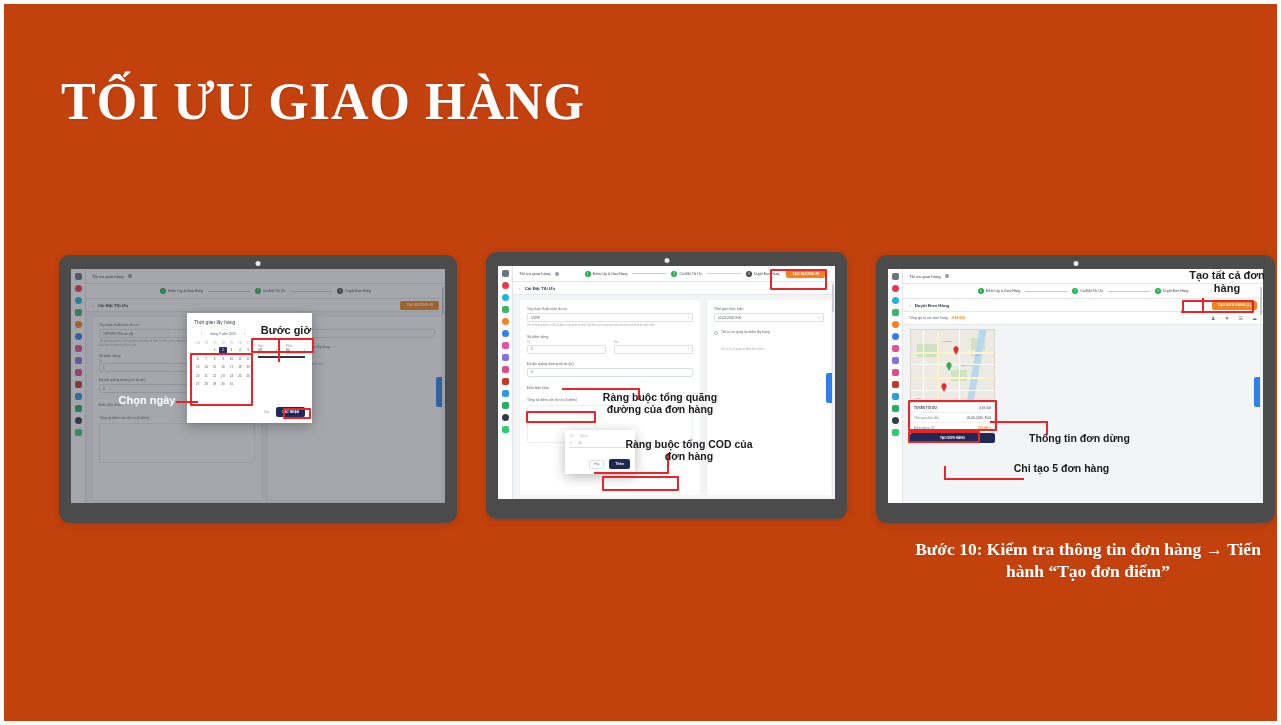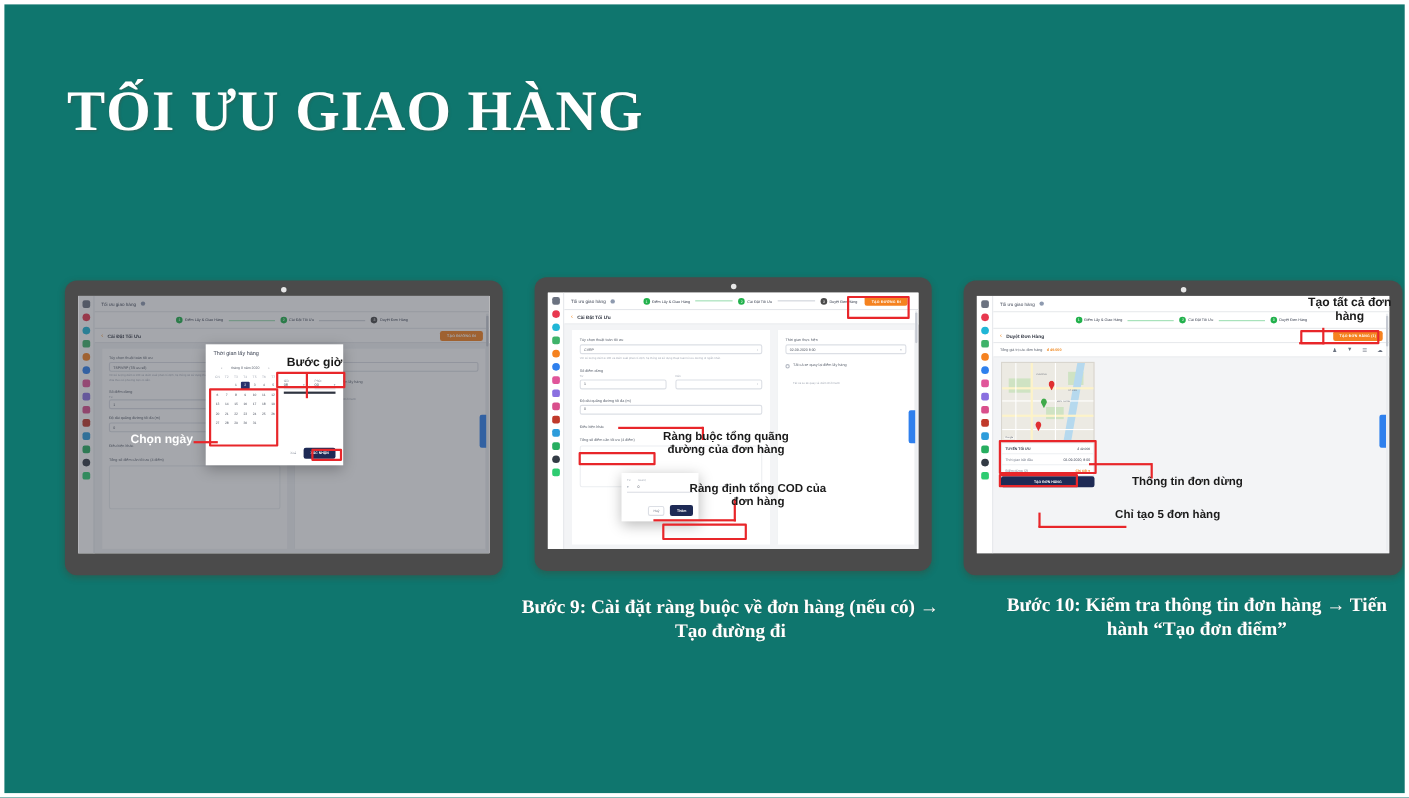--- a/index.html
+++ b/index.html
@@ -5,21 +5,21 @@
   * { box-sizing: border-box; margin: 0; padding: 0; }
   html, body { width: 1281px; height: 725px; overflow: hidden; }
   body {
     background: #ffffff;
     font-family: "Liberation Sans", sans-serif;
   }
   .slide {
     position: absolute;
     left: 4px; top: 4px;
     width: 1273px; height: 717px;
-    background: #0f766e;
+    background: #c2410c;
     overflow: hidden;
   }
   .slide-title {
     position: absolute;
     left: 57px; top: 68px;
     font-family: "Liberation Serif", serif;
     font-weight: bold;
     font-size: 52px;
     letter-spacing: 1px;
     color: #ffffff;
@@ -558,21 +558,21 @@
         <div class="anno-box" style="left:104px; top:210px; width:77px; height:15px;"></div>
       </div>
     </div>
   </div>
 
   <div class="anno-text onwhite" style="left:591px; top:387px; width:130px; font-size:10.5px;">Ràng buộc tổng quãng
 đường của đơn hàng</div>
   <div class="anno-line" style="left:558px; top:384px; width:77px; height:2px;"></div>
   <div class="anno-line" style="left:634px; top:384px; width:2px; height:12px;"></div>
 
-  <div class="anno-text onwhite" style="left:620px; top:434px; width:130px; font-size:10.5px;">Ràng định tổng COD của
+  <div class="anno-text onwhite" style="left:620px; top:434px; width:130px; font-size:10.5px;">Ràng buộc tổng COD của
 đơn hàng</div>
   <div class="anno-line" style="left:663px; top:450px; width:2px; height:20px;"></div>
   <div class="anno-line" style="left:590px; top:468px; width:75px; height:2px;"></div>
 
   <div class="tablet" id="tablet3">
     <div class="cam"></div>
     <div class="screen">
       <div class="app">
 
         <div class="rail">
@@ -686,16 +686,15 @@
   <div class="anno-line" style="left:1177px; top:307px; width:23px; height:2px;"></div>
 
   <div class="anno-text onwhite" style="left:1008px; top:428px; width:135px; font-size:10.5px;">Thông tin đơn dừng</div>
   <div class="anno-line" style="left:986px; top:417px; width:57px; height:2px;"></div>
   <div class="anno-line" style="left:1042px; top:417px; width:2px; height:14px;"></div>
 
   <div class="anno-text onwhite" style="left:990px; top:458px; width:135px; font-size:10.5px;">Chỉ tạo 5 đơn hàng</div>
   <div class="anno-line" style="left:940px; top:474px; width:80px; height:2px;"></div>
   <div class="anno-line" style="left:940px; top:462px; width:2px; height:13px;"></div>
 
-  <div class="caption" id="cap2">Bước 9: Cài đặt ràng buộc về đơn hàng (nếu có) → Tạo đường đi</div>
   <div class="caption" id="cap3">Bước 10: Kiểm tra thông tin đơn hàng → Tiến hành “Tạo đơn điểm”</div>
 
 </div>
 
 </body></html>

